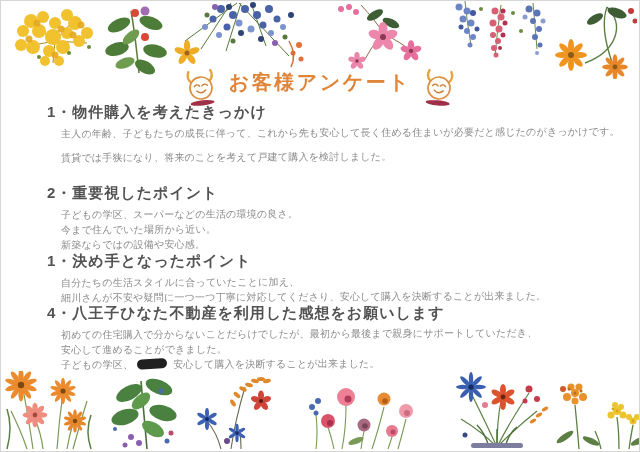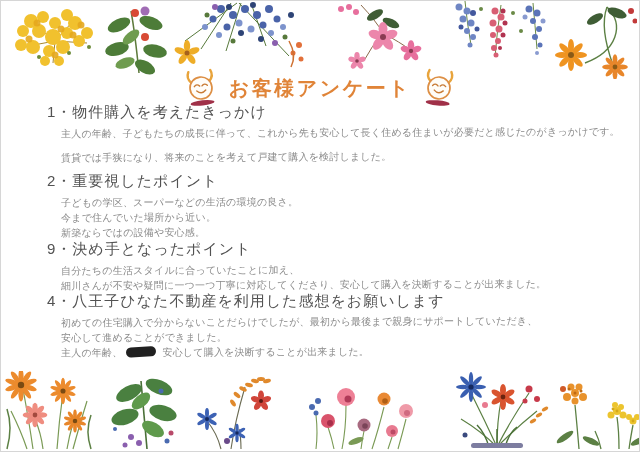--- a/index.html
+++ b/index.html
@@ -7,38 +7,38 @@
     position:relative;width:640px;height:452px;background:#ffffff;
     border:1px solid #d6d6d6;box-sizing:border-box;overflow:hidden;
     font-family:"Liberation Sans","DejaVu Sans",sans-serif;
   }
   .band{position:absolute;left:0;right:0;pointer-events:none;}
   .band.top{top:0;height:78px;}
   .band.bottom{bottom:0;height:84px;}
   .band svg{position:absolute;}
   .title-row{
     position:absolute;top:68px;left:0;width:100%;
-    display:flex;align-items:center;justify-content:center;gap:10px;
+    display:flex;justify-content:center;gap:10px;
   }
   .title{
     font-size:20px;font-weight:bold;color:#e08438;letter-spacing:2.5px;margin:0;
   }
   .mascot.left{transform:rotate(-6deg);}
   .mascot.right{transform:rotate(5deg) scaleX(-1);}
   .content{position:absolute;left:46px;top:102px;right:12px;}
   .q{
-    font-size:15px;line-height:18px;font-weight:normal;color:#525252;
+    font-size:15px;line-height:18px;font-weight:bold;color:#525252;
     letter-spacing:1px;margin:0 0 4px 0;
   }
   .hw{
     font-size:10px;line-height:15px;color:#8a8a8a;letter-spacing:0.2px;
     margin:0 0 0 14px;white-space:nowrap;transform:rotate(-0.25deg);
   }
   .hw.sp{margin-bottom:9px;}
-  .qb2{margin-top:8px;}
+  .qb2{margin-top:20px;}
   .qb3{margin-top:1px;}
   .qb4{}
   .redact{
     display:inline-block;width:30px;height:10px;background:#202020;
     border-radius:5px;vertical-align:-1px;margin:0 6px 0 4px;transform:rotate(-3deg);
   }
 </style>
 </head>
 <body>
 
@@ -327,30 +327,30 @@
     </section>
 
     <section class="q-block qb2">
       <h2 class="q">2・重要視したポイント</h2>
       <p class="hw">子どもの学区、スーパーなどの生活の環境の良さ。</p>
       <p class="hw">今まで住んでいた場所から近い。</p>
       <p class="hw">新築ならではの設備や安心感。</p>
     </section>
 
     <section class="q-block qb3">
-      <h2 class="q">9・決め手となったポイント</h2>
+      <h2 class="q">1・決め手となったポイント</h2>
       <p class="hw">自分たちの生活スタイルに合っていたことに加え、</p>
       <p class="hw">細川さんが不安や疑問に一つ一つ丁寧に対応してくださり、安心して購入を決断することが出来ました。</p>
     </section>
 
     <section class="q-block qb4">
       <h2 class="q">4・八王子ひなた不動産を利用した感想をお願いします</h2>
       <p class="hw">初めての住宅購入で分からないことだらけでしたが、最初から最後まで親身にサポートしていただき、</p>
       <p class="hw">安心して進めることができました。</p>
-      <p class="hw"><span>主人の年齢、</span><span class="redact"></span><span>安心して購入を決断することが出来ました。</span></p>
+      <p class="hw"><span>子どもの学区、</span><span class="redact"></span><span>安心して購入を決断することが出来ました。</span></p>
     </section>
 
   </div>
 
   <div class="band bottom">
     <svg style="left:2px;bottom:0" width="92" height="80" viewBox="0 0 92 80">
       <g stroke="#7a9a55" stroke-width="1.2" fill="none">
         <path d="M20 18 Q26 50 30 78 M60 22 Q56 50 54 78 M32 48 Q38 62 40 78 M70 52 Q66 66 64 78 M8 40 Q18 60 24 78 M84 30 Q76 56 70 78"></path>
       </g>
       <path d="M4 78 Q10 56 4 38 M88 78 Q82 60 88 44" stroke="#5c8044" stroke-width="1.5" fill="none"></path>

